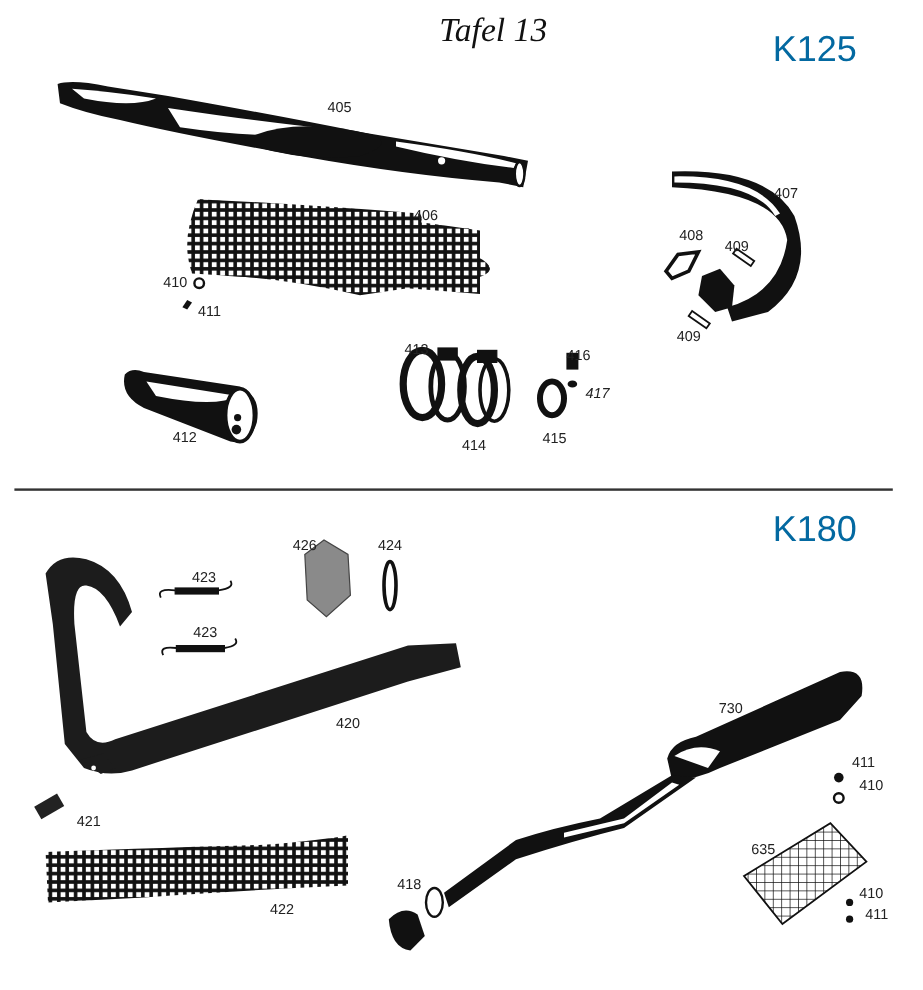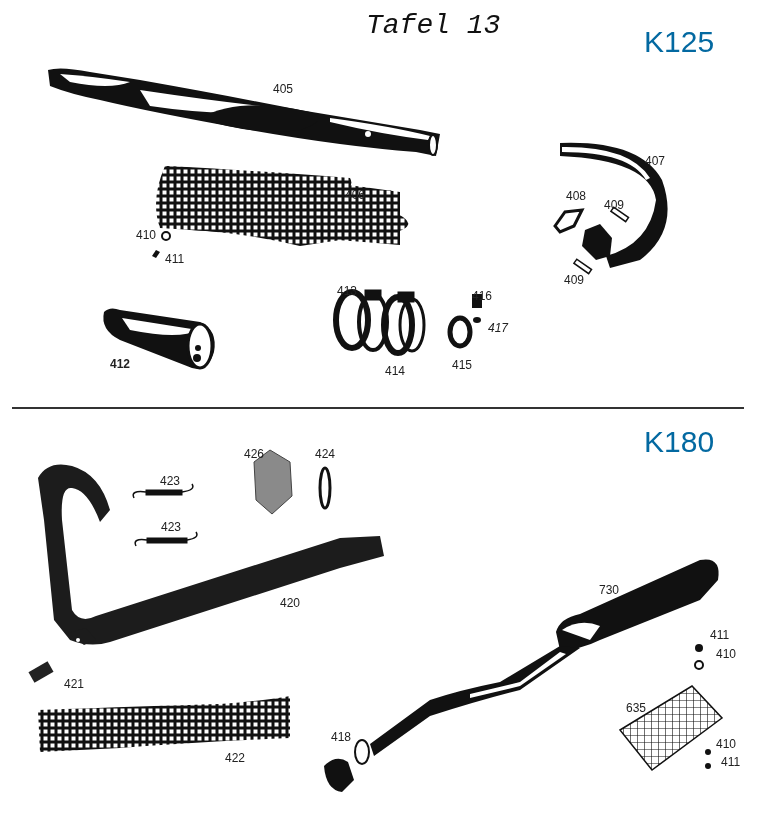--- a/index.html
+++ b/index.html
@@ -1,17 +1,17 @@
 <!DOCTYPE html>
 <html><head>
 <meta charset="utf-8">
 <style>
   html, body { margin:0; padding:0; background:#ffffff; }
   body { width:769px; height:825px; position:relative; overflow:hidden; font-family:"Liberation Sans", sans-serif; color:#111; }
-  .title { position:absolute; left:366px; top:10px; font-family:Liberation Mono, monospace; font-style:italic; font-size:28px; color:#111; }
+  .title { position:absolute; left:366px; top:10px; font-family:Liberation Serif, serif; font-style:italic; font-size:28px; color:#111; }
   .model { position:absolute; font-family:"Liberation Sans", sans-serif; font-size:30px; color:#0369a1; }
   .lbl { position:absolute; font-size:12px; color:#222; font-family:"Liberation Sans", sans-serif; }
   .divider { position:absolute; left:12px; top:407px; width:732px; height:2px; background:#333; }
   svg.parts { position:absolute; left:0; top:0; }
 </style>
 </head>
 <body>
 
 <div class="title">Tafel 13</div>
 <div class="model" style="left:644px; top:25px;">K125</div>
@@ -112,28 +112,28 @@
 
   <path d="M620 730 L692 686 L722 718 L652 770 Z" fill="url(#mesh2)" stroke="#111" stroke-width="1.5"></path>
 
   <circle cx="699" cy="648" r="4" fill="#111"></circle>
   <circle cx="699" cy="665" r="4" fill="#fff" stroke="#111" stroke-width="2"></circle>
   <circle cx="708" cy="752" r="3" fill="#111"></circle>
   <circle cx="708" cy="766" r="3" fill="#111"></circle>
 </svg>
 
 <span class="lbl" style="left:273px; top:82px;">405</span>
-<span class="lbl" style="left:345px; top:188px;">406</span>
+<span class="lbl" style="left:345px; top:172px;">406</span>
 <span class="lbl" style="left:645px; top:154px;">407</span>
 <span class="lbl" style="left:566px; top:189px;">408</span>
 <span class="lbl" style="left:604px; top:198px;">409</span>
 <span class="lbl" style="left:564px; top:273px;">409</span>
 <span class="lbl" style="left:136px; top:228px;">410</span>
 <span class="lbl" style="left:165px; top:252px;">411</span>
-<span class="lbl" style="left:110px; top:357px;font-weight:bold;">412</span>
+<span class="lbl" style="left:144px; top:357px;">412</span>
 <span class="lbl" style="left:337px; top:284px;">413</span>
 <span class="lbl" style="left:385px; top:364px;">414</span>
 <span class="lbl" style="left:452px; top:358px;">415</span>
 <span class="lbl" style="left:472px; top:289px;">416</span>
 <span class="lbl" style="left:488px; top:321px;font-style:italic;">417</span>
 
 <span class="lbl" style="left:244px; top:447px;">426</span>
 <span class="lbl" style="left:315px; top:447px;">424</span>
 <span class="lbl" style="left:160px; top:474px;">423</span>
 <span class="lbl" style="left:161px; top:520px;">423</span>

